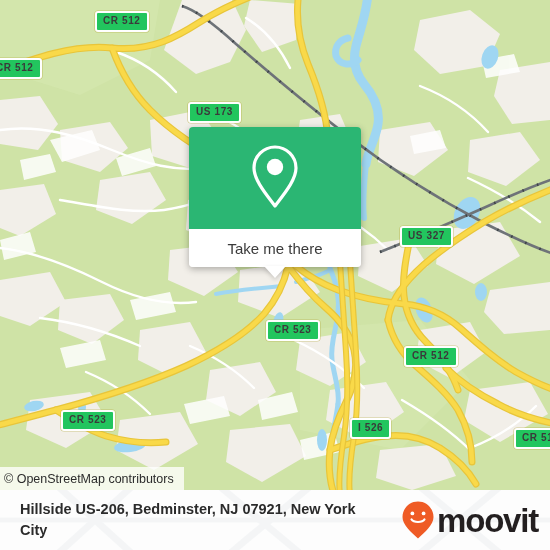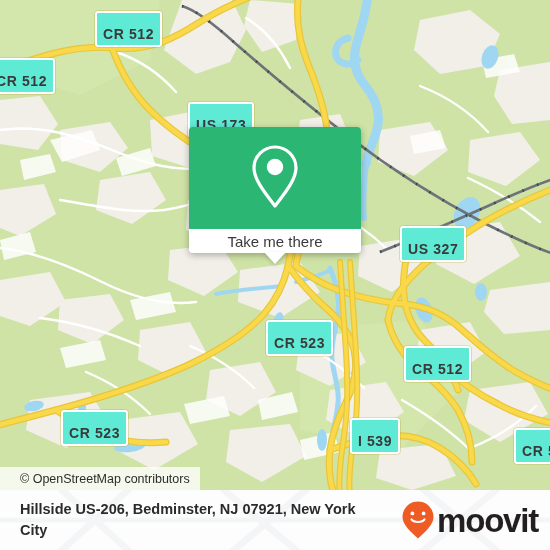--- a/index.html
+++ b/index.html
@@ -24,29 +24,29 @@
     left: 0; top: 0;
     width: 550px; height: 490px;
     background: #cfe3a6;
     overflow: hidden;
   }
   .map svg { display: block; }
 
   
   .shield {
     position: absolute;
-    background: #5eead4;
+    background: #22c55e;
     border: 2px solid #ffffff;
     border-radius: 3px;
     color: #3a3a3a;
-    font-size: 14px;
+    font-size: 10px;
     font-weight: bold;
     letter-spacing: 0.6px;
     line-height: 1;
-    padding: 14px 6px 4px 6px;
+    padding: 3px 6px 4px 6px;
     white-space: nowrap;
     box-shadow: 0 0 0 0.6px rgba(180,170,60,0.55);
     font-family: "Liberation Sans", sans-serif;
   }
 
   
   .popup {
     position: absolute;
     left: 189px; top: 127px;
     width: 172px;
@@ -58,21 +58,21 @@
   .popup-top {
     background: #2bb673;
     height: 102px;
     border-radius: 4px 4px 0 0;
     display: flex;
     align-items: center;
     justify-content: center;
   }
   .popup-bottom {
     background: #ffffff;
-    height: 24px;
+    height: 38px;
     border-radius: 0 0 4px 4px;
     display: flex;
     align-items: center;
     justify-content: center;
     position: relative;
   }
   .popup-label {
     color: #3b3b3b;
     font-size: 15px;
     font-family: "Liberation Sans", sans-serif;
@@ -90,21 +90,21 @@
   }
 
   
   .attrib {
     position: absolute;
     left: 0; top: 467px;
     height: 23px;
     background: rgba(255,255,255,0.78);
     display: flex;
     align-items: center;
-    padding: 0 10px 0 20px;
+    padding: 0 10px 0 4px;
     z-index: 30;
     justify-content: flex-end;
   }
   .attrib span {
     font-size: 12.5px;
     color: #2c2c2c;
     font-family: "Liberation Sans", sans-serif;
   }
 
   
@@ -314,21 +314,21 @@
       </g>
     </svg>
 
     <div class="shield" style="left:95px;  top:11px;">CR 512</div>
     <div class="shield" style="left:-12px; top:58px;">CR 512</div>
     <div class="shield" style="left:188px; top:102px;">US 173</div>
     <div class="shield" style="left:400px; top:226px;">US 327</div>
     <div class="shield" style="left:266px; top:320px;">CR 523</div>
     <div class="shield" style="left:404px; top:346px;">CR 512</div>
     <div class="shield" style="left:61px;  top:410px;">CR 523</div>
-    <div class="shield" style="left:350px; top:418px;">I 539</div>
+    <div class="shield" style="left:350px; top:418px;">I 526</div>
     <div class="shield" style="left:514px; top:428px;">CR 512</div>
 
     <div class="popup">
       <div class="popup-top">
         <svg width="58" height="72" viewBox="0 0 58 72">
           <path d="M29 5 C17.4 5 8 14.4 8 26 C8 38 20 52 29 64 C38 52 50 38 50 26 C50 14.4 40.6 5 29 5 Z" fill="none" stroke="#ffffff" stroke-width="3.2" stroke-linejoin="round"></path>
           <circle cx="29" cy="25" r="8.2" fill="#ffffff"></circle>
         </svg>
       </div>
       <div class="popup-bottom">

